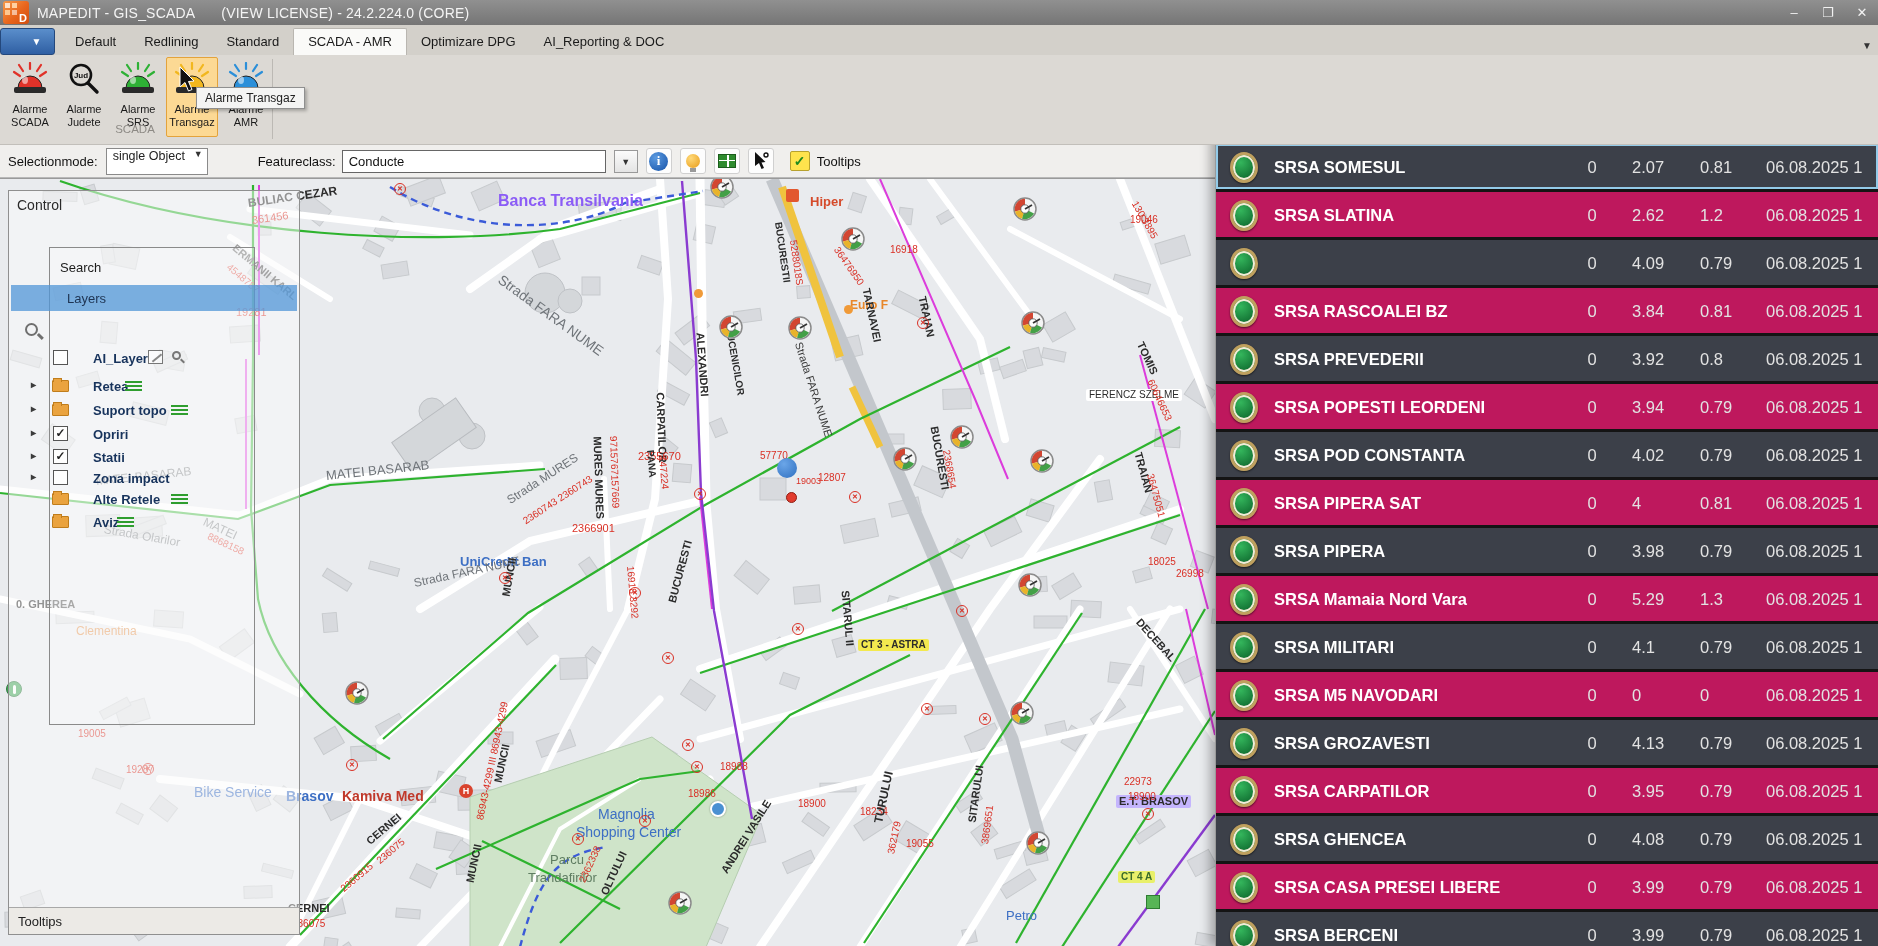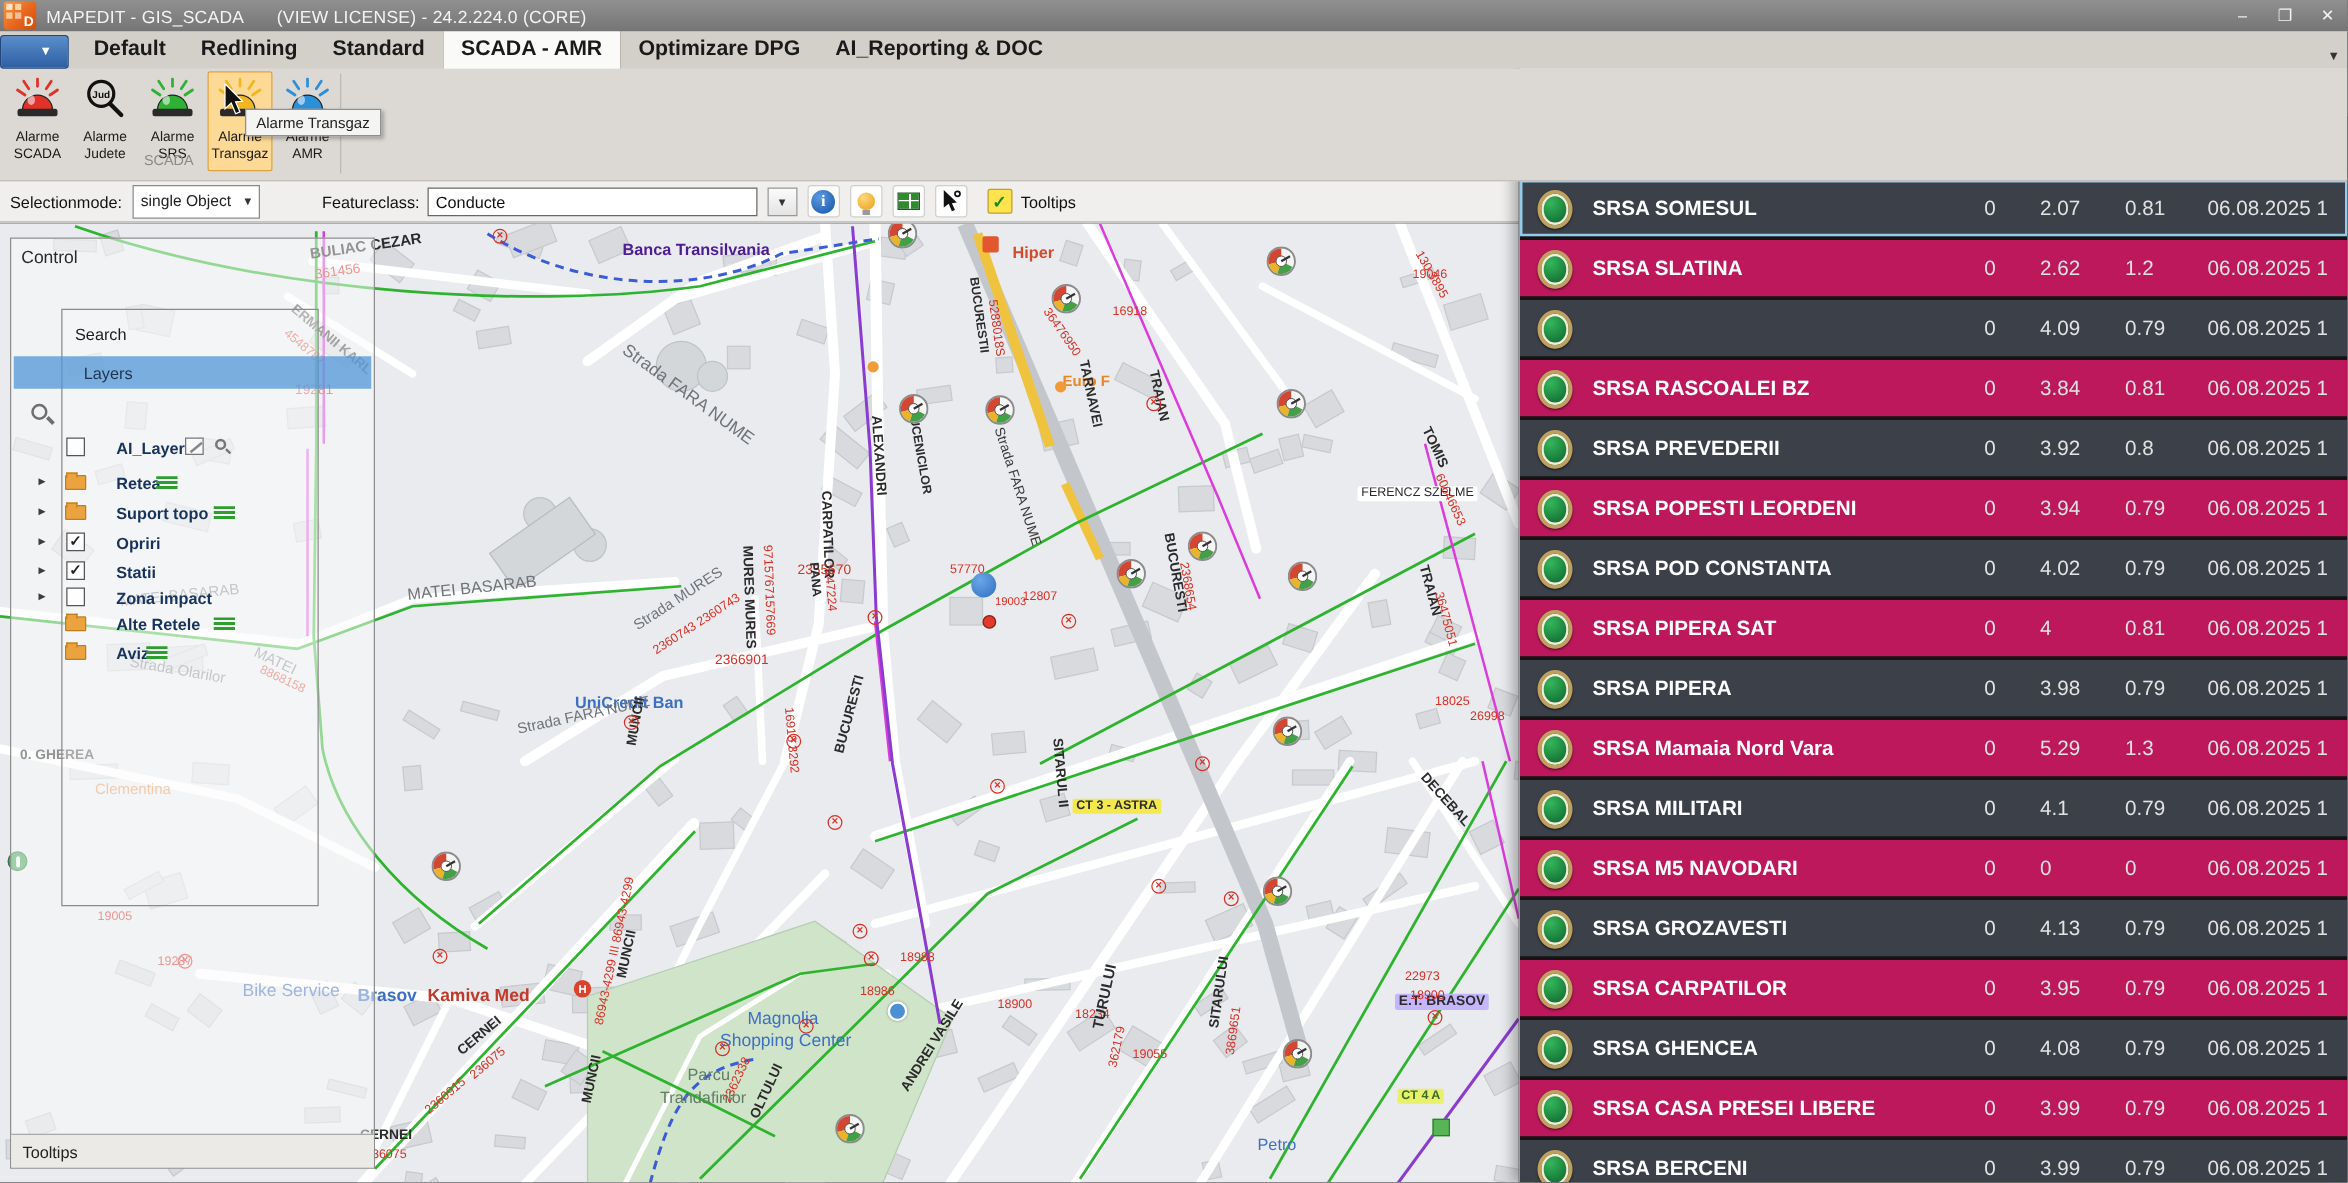--- a/index.html
+++ b/index.html
@@ -23,21 +23,21 @@
   .winbtns span { width:20px; text-align:center; font-size:13px; color:#f2f2f2; cursor:default; }
 
   
   .tabsrow { position:absolute; left:0; top:25px; width:100%; height:30px; background:#d3d0ca;
              display:flex; align-items:flex-end; z-index:39; }
   .appbtn { width:55px; height:27px; margin:0 6px 0 0; border-radius:3px;
             background:linear-gradient(#5a8ecb,#2f5fa3); border:1px solid #24487c;
             display:flex; align-items:center; justify-content:center; }
   .appbtn i { color:#fff; font-style:normal; font-size:10px; margin-left:18px; }
   .tabs { display:flex; height:30px; align-items:flex-end; }
-  .tab { padding:5px 14px 6px 14px; font-size:17px; color:#1a1a1a; white-space:nowrap;font-weight:bold; }
+  .tab { padding:5px 14px 6px 14px; font-size:13px; color:#1a1a1a; white-space:nowrap; }
   .tab.active { background:#fafaf8; border:1px solid #b9b6b0; border-bottom:none; border-radius:2px 2px 0 0; }
   .tab-overflow { position:absolute; right:6px; bottom:4px; font-size:10px; color:#333; }
 
   
   .ribbon { position:absolute; left:0; top:55px; width:100%; height:90px;
             background:#dcd9d4; border-bottom:1px solid #c2bfba; z-index:38; }
   .rbtns { position:absolute; left:4px; top:2px; display:flex; }
   .rbtn { width:52px; height:80px; margin-right:2px; text-align:center; padding-top:4px;
           border:1px solid transparent; border-radius:2px; }
   .rbtn.hl { background:#fcd994; border-color:#e3a33c; }
@@ -49,21 +49,21 @@
   .tooltip { position:absolute; left:196px; top:32px; height:22px; padding:3px 8px;
              background:#f4f4f3; border:1px solid #8f8f8f; box-shadow:2px 2px 3px rgba(0,0,0,.25);
              font-size:12px; color:#222; white-space:nowrap; z-index:51; }
 
   
   .featurebar { position:absolute; left:0; top:145px; width:100%; height:33px; background:#f0efed;
                 border-bottom:1px solid #b8b8b8; display:flex; align-items:center; z-index:20; }
   .fb-label { font-size:13px; color:#111; }
   .lab-selmode { margin-left:8px; }
   .combo { width:102px; height:27px; margin-left:8px; background:#fff; border:1px solid #8a8a8a;
-           display:flex; align-items:center; font-size:12.5px; color:#222; padding-left:6px; position:relative; }
+           display:flex; align-items:flex-start; font-size:12.5px; color:#222; padding-left:6px; position:relative; }
   .combo i { position:absolute; right:4px; font-style:normal; font-size:9px; color:#333; }
   .lab-fclass { margin-left:50px; }
   .fc-input { width:264px; height:23px; margin-left:6px; background:#fff; border:1px solid #666;
               font-size:13px; color:#111; padding:3px 0 0 6px; }
   .dd-btn { width:24px; height:23px; margin-left:8px; background:linear-gradient(#fbfbfb,#e4e4e4);
             border:1px solid #999; text-align:center; font-size:9px; color:#333; padding-top:6px; }
   .icon-btn { width:26px; height:26px; margin-left:8px; background:#fdfdfd; border:1px solid #d0d0d0;
               border-radius:3px; display:flex; align-items:center; justify-content:center; }
   .info-circle { width:19px; height:19px; border-radius:50%; color:#fff;
                  background:radial-gradient(circle at 35% 30%, #5b9ae0, #1552a8);
@@ -546,21 +546,21 @@
         <path d="M1118,768 L1215,636" stroke="#8a3bd0" stroke-width="2.4" fill="none"></path>
         <path d="M390,8 C470,58 568,54 625,24 L703,12" stroke="#3b5bd8" stroke-width="2.4" fill="none" stroke-dasharray="7,5"></path>
         <path d="M520,768 C538,700 556,676 606,668" stroke="#3b5bd8" stroke-width="2.4" fill="none" stroke-dasharray="7,5"></path>
       </svg>
     <div id="map-overlay">
         <div class="map-label" style="left: 248px; top: 18px; color: rgb(43, 43, 43); font-size: 12px; font-weight: 700; transform: rotate(-8deg);">BULIAC CEZAR</div>
         <div class="map-label" style="left: 252px; top: 36px; color: rgb(217, 48, 37); font-size: 11px; transform: rotate(-8deg);">361456</div>
         <div class="map-label" style="left: 234px; top: 62px; color: rgb(74, 74, 74); font-size: 11px; font-weight: 700; transform: rotate(40deg);">ERMANII KARL</div>
         <div class="map-label" style="left: 228px; top: 82px; color: rgb(217, 48, 37); font-size: 10px; transform: rotate(40deg);">4548787</div>
         <div class="map-label" style="left: 236px; top: 128px; color: rgb(217, 48, 37); font-size: 11px;">19281</div>
-        <div class="map-label" style="left: 498px; top: 14px; color: #4c1d95; font-size: 13px; font-weight: 700;">Banca Transilvania</div>
+        <div class="map-label" style="left: 498px; top: 14px; color: #8b5cf6; font-size: 16px; font-weight: 700;">Banca Transilvania</div>
         <div class="map-label" style="left: 810px; top: 16px; color: rgb(213, 74, 42); font-size: 13px; font-weight: 700;">Hiper</div>
         <div class="map-label" style="left: 778px; top: 38px; color: rgb(43, 43, 43); font-size: 10px; font-weight: 700; transform: rotate(82deg);">BUCURESTII</div>
         <div class="map-label" style="left: 793px; top: 56px; color: rgb(217, 48, 37); font-size: 10px; transform: rotate(82deg);">5288018S</div>
         <div class="map-label" style="left: 836px; top: 64px; color: rgb(217, 48, 37); font-size: 10px; transform: rotate(55deg);">36476950</div>
         <div class="map-label" style="left: 890px; top: 66px; color: rgb(217, 48, 37); font-size: 10px;">16918</div>
         <div class="map-label" style="left: 850px; top: 120px; color: rgb(232, 135, 42); font-size: 12px; font-weight: 700;">Euro F</div>
         <div class="map-label" style="left: 866px; top: 104px; color: rgb(43, 43, 43); font-size: 11px; font-weight: 700; transform: rotate(78deg);">TARNAVEI</div>
         <div class="map-label" style="left: 922px; top: 112px; color: rgb(43, 43, 43); font-size: 11px; font-weight: 700; transform: rotate(78deg);">TRAIAN</div>
         <div class="map-label" style="left: 500px; top: 92px; color: rgb(111, 116, 121); font-size: 14px; transform: rotate(36deg);">Strada FARA NUME</div>
         <div class="map-label" style="left: 700px; top: 148px; color: rgb(43, 43, 43); font-size: 11px; font-weight: 700; transform: rotate(86deg);">ALEXANDRI</div>

